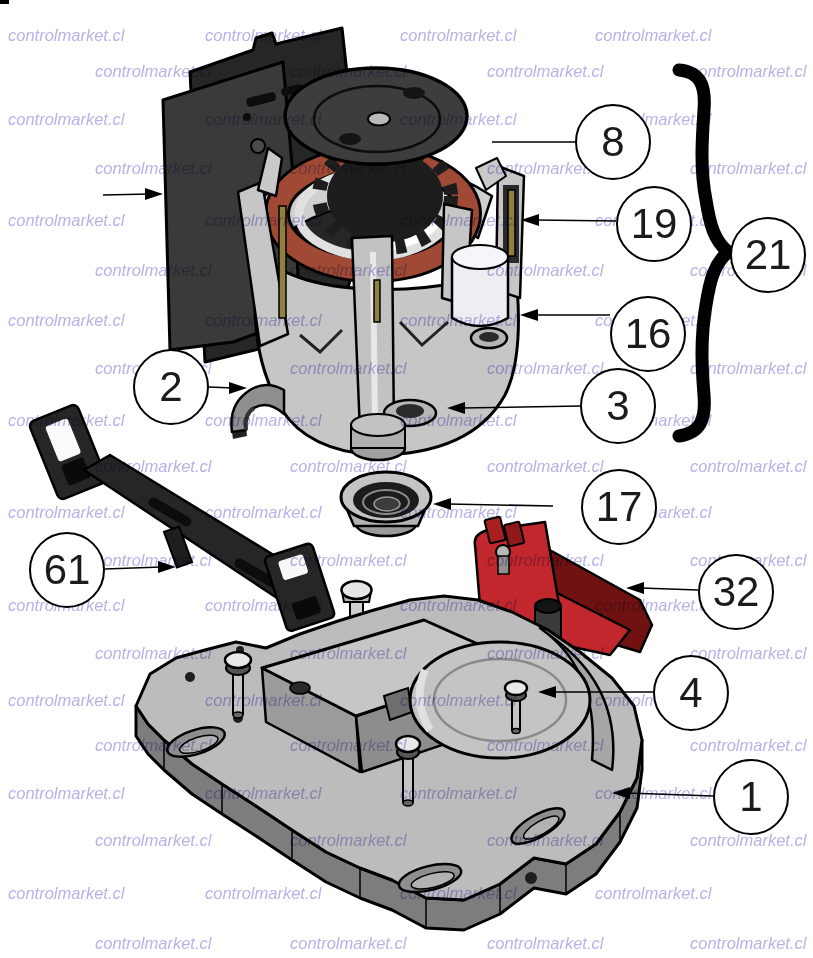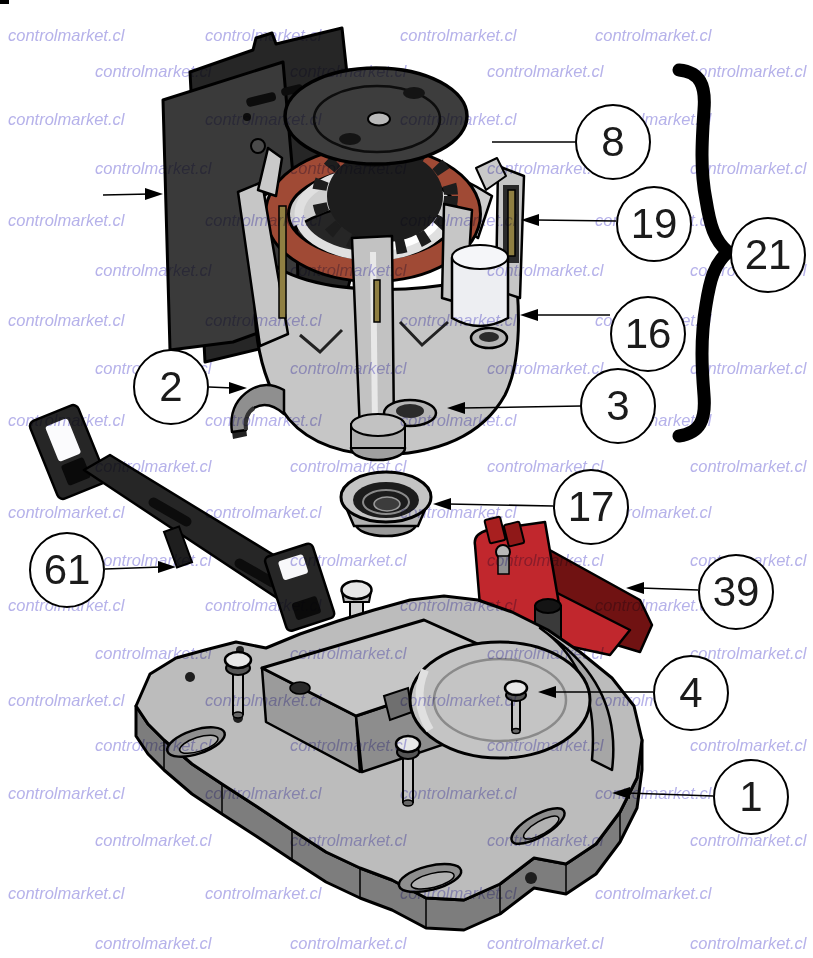--- a/index.html
+++ b/index.html
@@ -260,25 +260,25 @@
     </div>
   <div class="callout" style="left:580px;top:368px">
       <span>3</span>
     </div>
   <div class="callout" style="left:730px;top:217px">
       <span>21</span>
     </div>
   <div class="callout" style="left:29px;top:532px">
       <span>61</span>
     </div>
-  <div class="callout" style="left:553px;top:469px">
+  <div class="callout" style="left:581px;top:469px">
       <span>17</span>
     </div>
   <div class="callout" style="left:698px;top:554px">
-      <span>39</span>
+      <span>32</span>
     </div>
   <div class="callout" style="left:653px;top:655px">
       <span>4</span>
     </div>
   <div class="callout" style="left:713px;top:759px">
       <span>1</span>
     </div>
 
   <svg id="wm-layer" width="813" height="958" viewBox="0 0 813 958">
       <text x="8" y="41" class="wm">controlmarket.cl</text>

